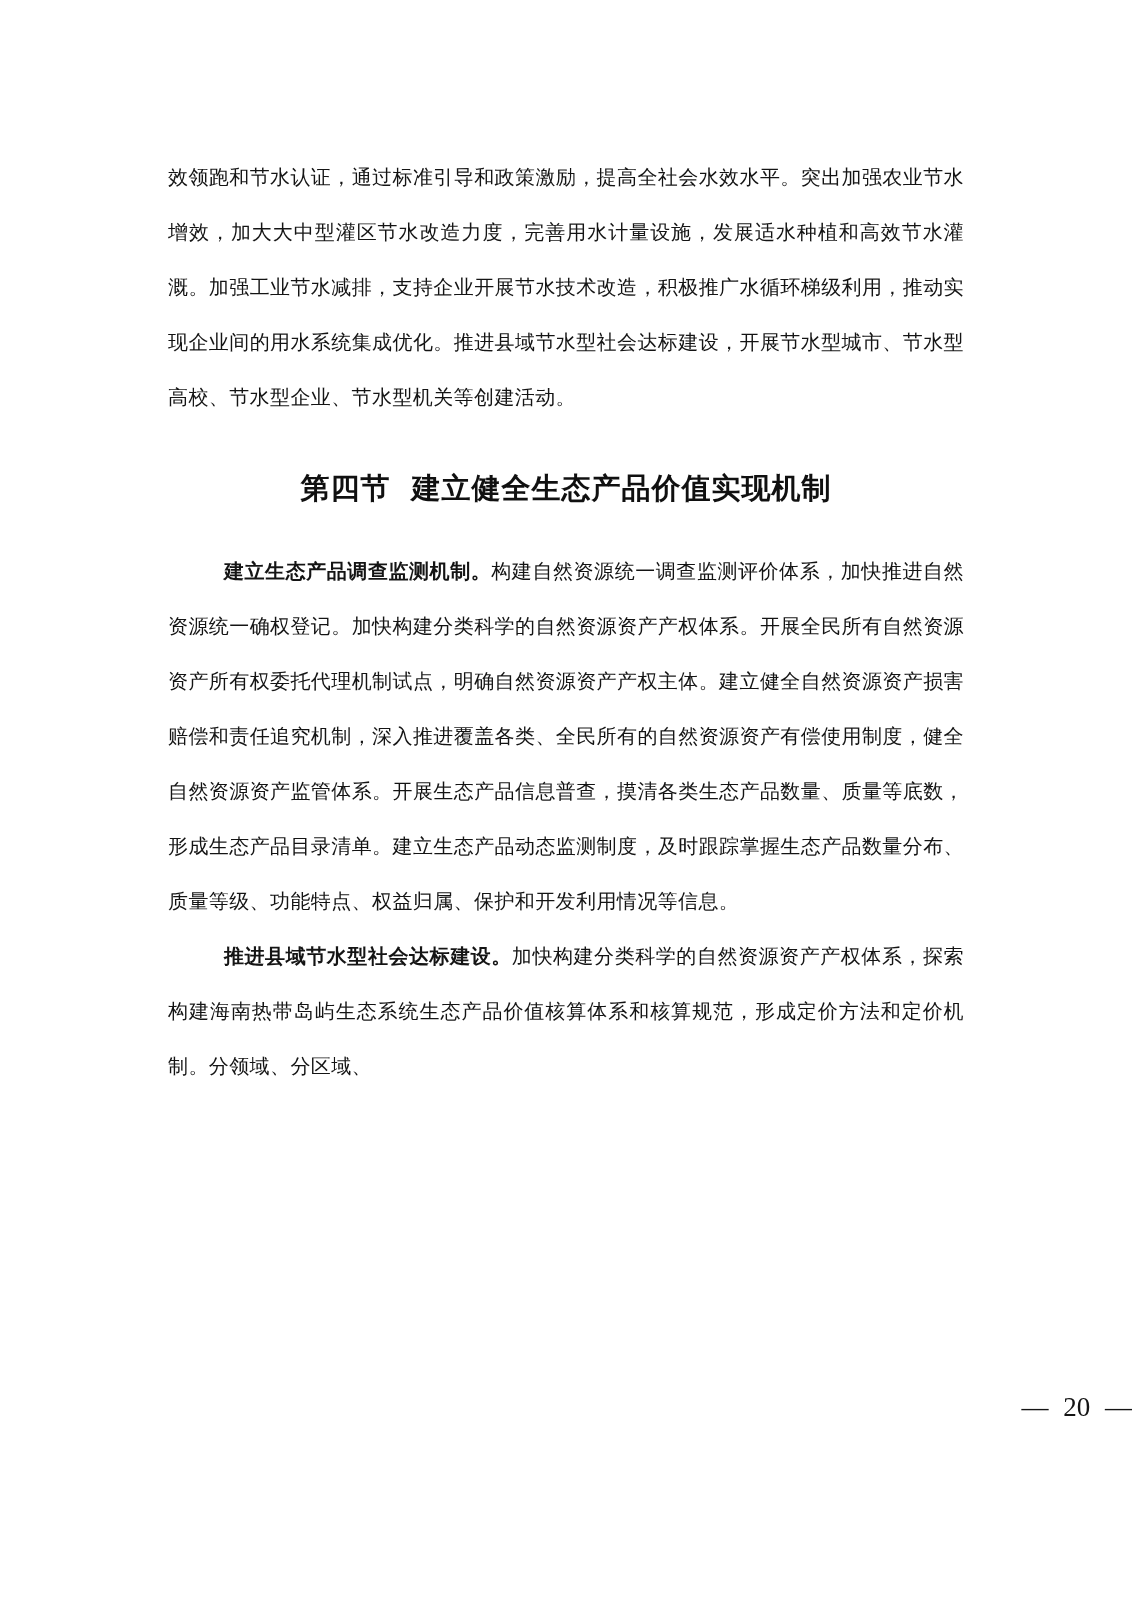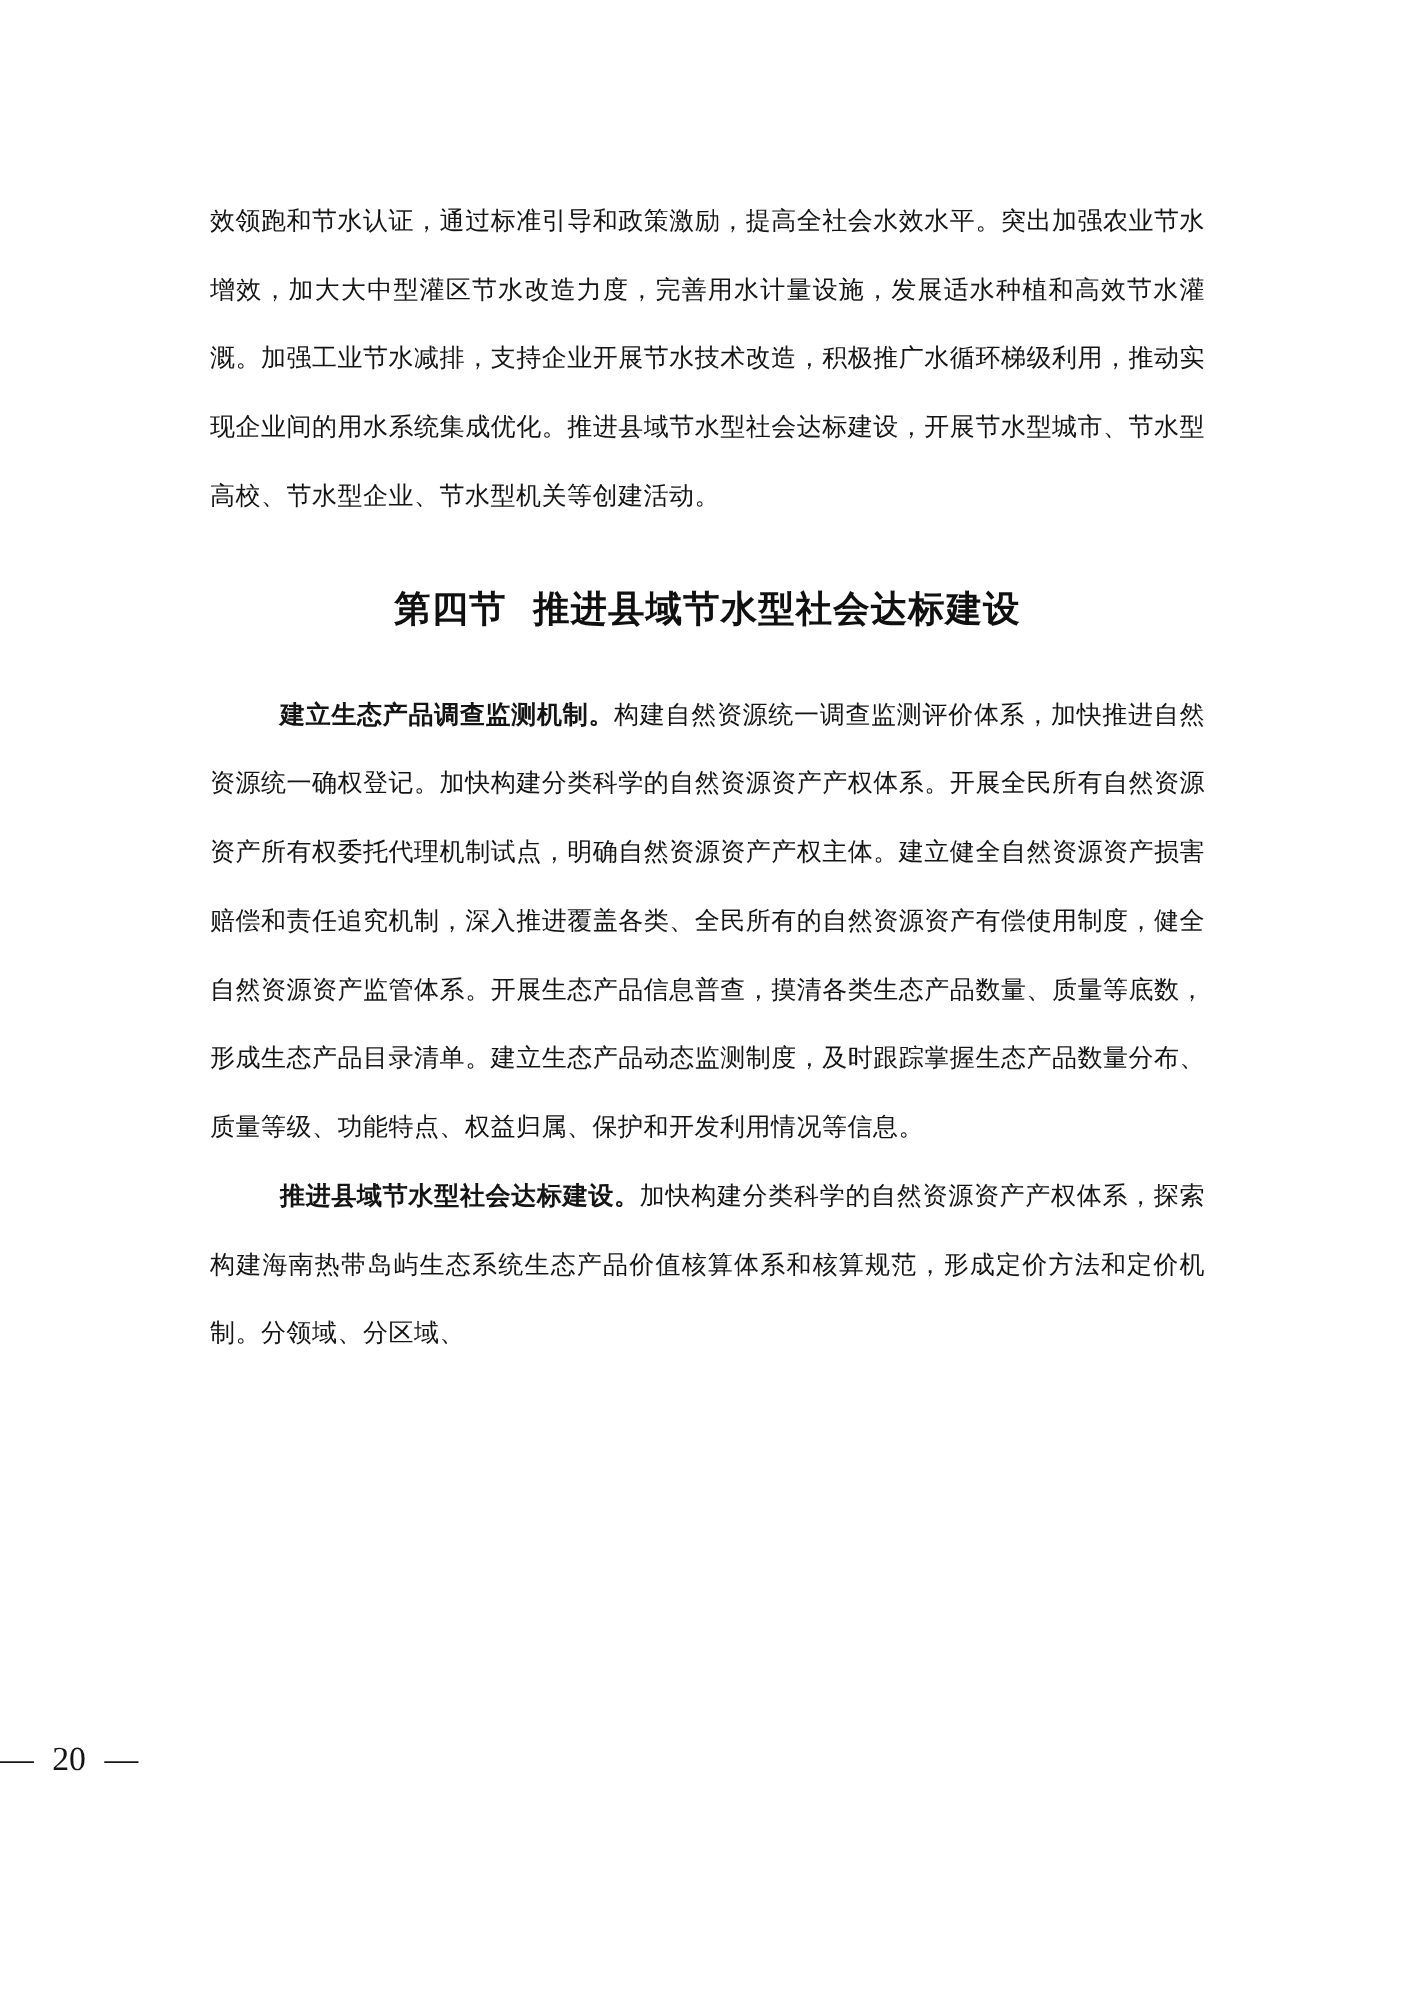--- a/index.html
+++ b/index.html
@@ -21,21 +21,21 @@
     top: 150px;
     width: 796px;
   }
   .para {
     margin: 0;
     font-size: 20px;
     line-height: 55px;
     text-align: justify;
     letter-spacing: 0.4px;
   }
-  .para.indent { text-indent: 56px; }
+  .para.indent { text-indent: 56px; font-family: Liberation Mono, monospace; }
   .lead { font-weight: bold; }
 
   
   .section-heading {
     margin: 36px 0 29px 0;
     font-family: "Liberation Sans", "DejaVu Sans", sans-serif;
     font-weight: 700;
     font-size: 29px;
     line-height: 55px;
     text-align: center;
@@ -43,35 +43,35 @@
     word-spacing: 12px;
     color: #101010;
   }
 
   
   .footer {
     position: absolute;
     left: 0;
     top: 1388px;
     width: 100%;
-    text-align: left;
+    text-align: right;
     font-size: 27px;
     line-height: 38px;
     word-spacing: 8px;
     color: #141414;
   }
 </style>
 </head>
 <body>
 
 <div class="content">
 
   <p class="para">效领跑和节水认证，通过标准引导和政策激励，提高全社会水效水平。突出加强农业节水增效，加大大中型灌区节水改造力度，完善用水计量设施，发展适水种植和高效节水灌溉。加强工业节水减排，支持企业开展节水技术改造，积极推广水循环梯级利用，推动实现企业间的用水系统集成优化。推进县域节水型社会达标建设，开展节水型城市、节水型高校、节水型企业、节水型机关等创建活动。</p>
 
-  <h2 class="section-heading">第四节 推进县域节水型社会达标建设</h2>
+  <h2 class="section-heading">第四节 建立健全生态产品价值实现机制</h2>
 
   <p class="para indent"><span class="lead">建立生态产品调查监测机制。</span><span>构建自然资源统一调查监测评价体系，加快推进自然资源统一确权登记。加快构建分类科学的自然资源资产产权体系。开展全民所有自然资源资产所有权委托代理机制试点，明确自然资源资产产权主体。建立健全自然资源资产损害赔偿和责任追究机制，深入推进覆盖各类、全民所有的自然资源资产有偿使用制度，健全自然资源资产监管体系。开展生态产品信息普查，摸清各类生态产品数量、质量等底数，形成生态产品目录清单。建立生态产品动态监测制度，及时跟踪掌握生态产品数量分布、质量等级、功能特点、权益归属、保护和开发利用情况等信息。</span></p>
 
   <p class="para indent"><span class="lead">推进县域节水型社会达标建设。</span><span>加快构建分类科学的自然资源资产产权体系，探索构建海南热带岛屿生态系统生态产品价值核算体系和核算规范，形成定价方法和定价机制。分领域、分区域、</span></p>
 
 </div>
 
 <div class="footer">— 20 —</div>
 
 </body></html>

